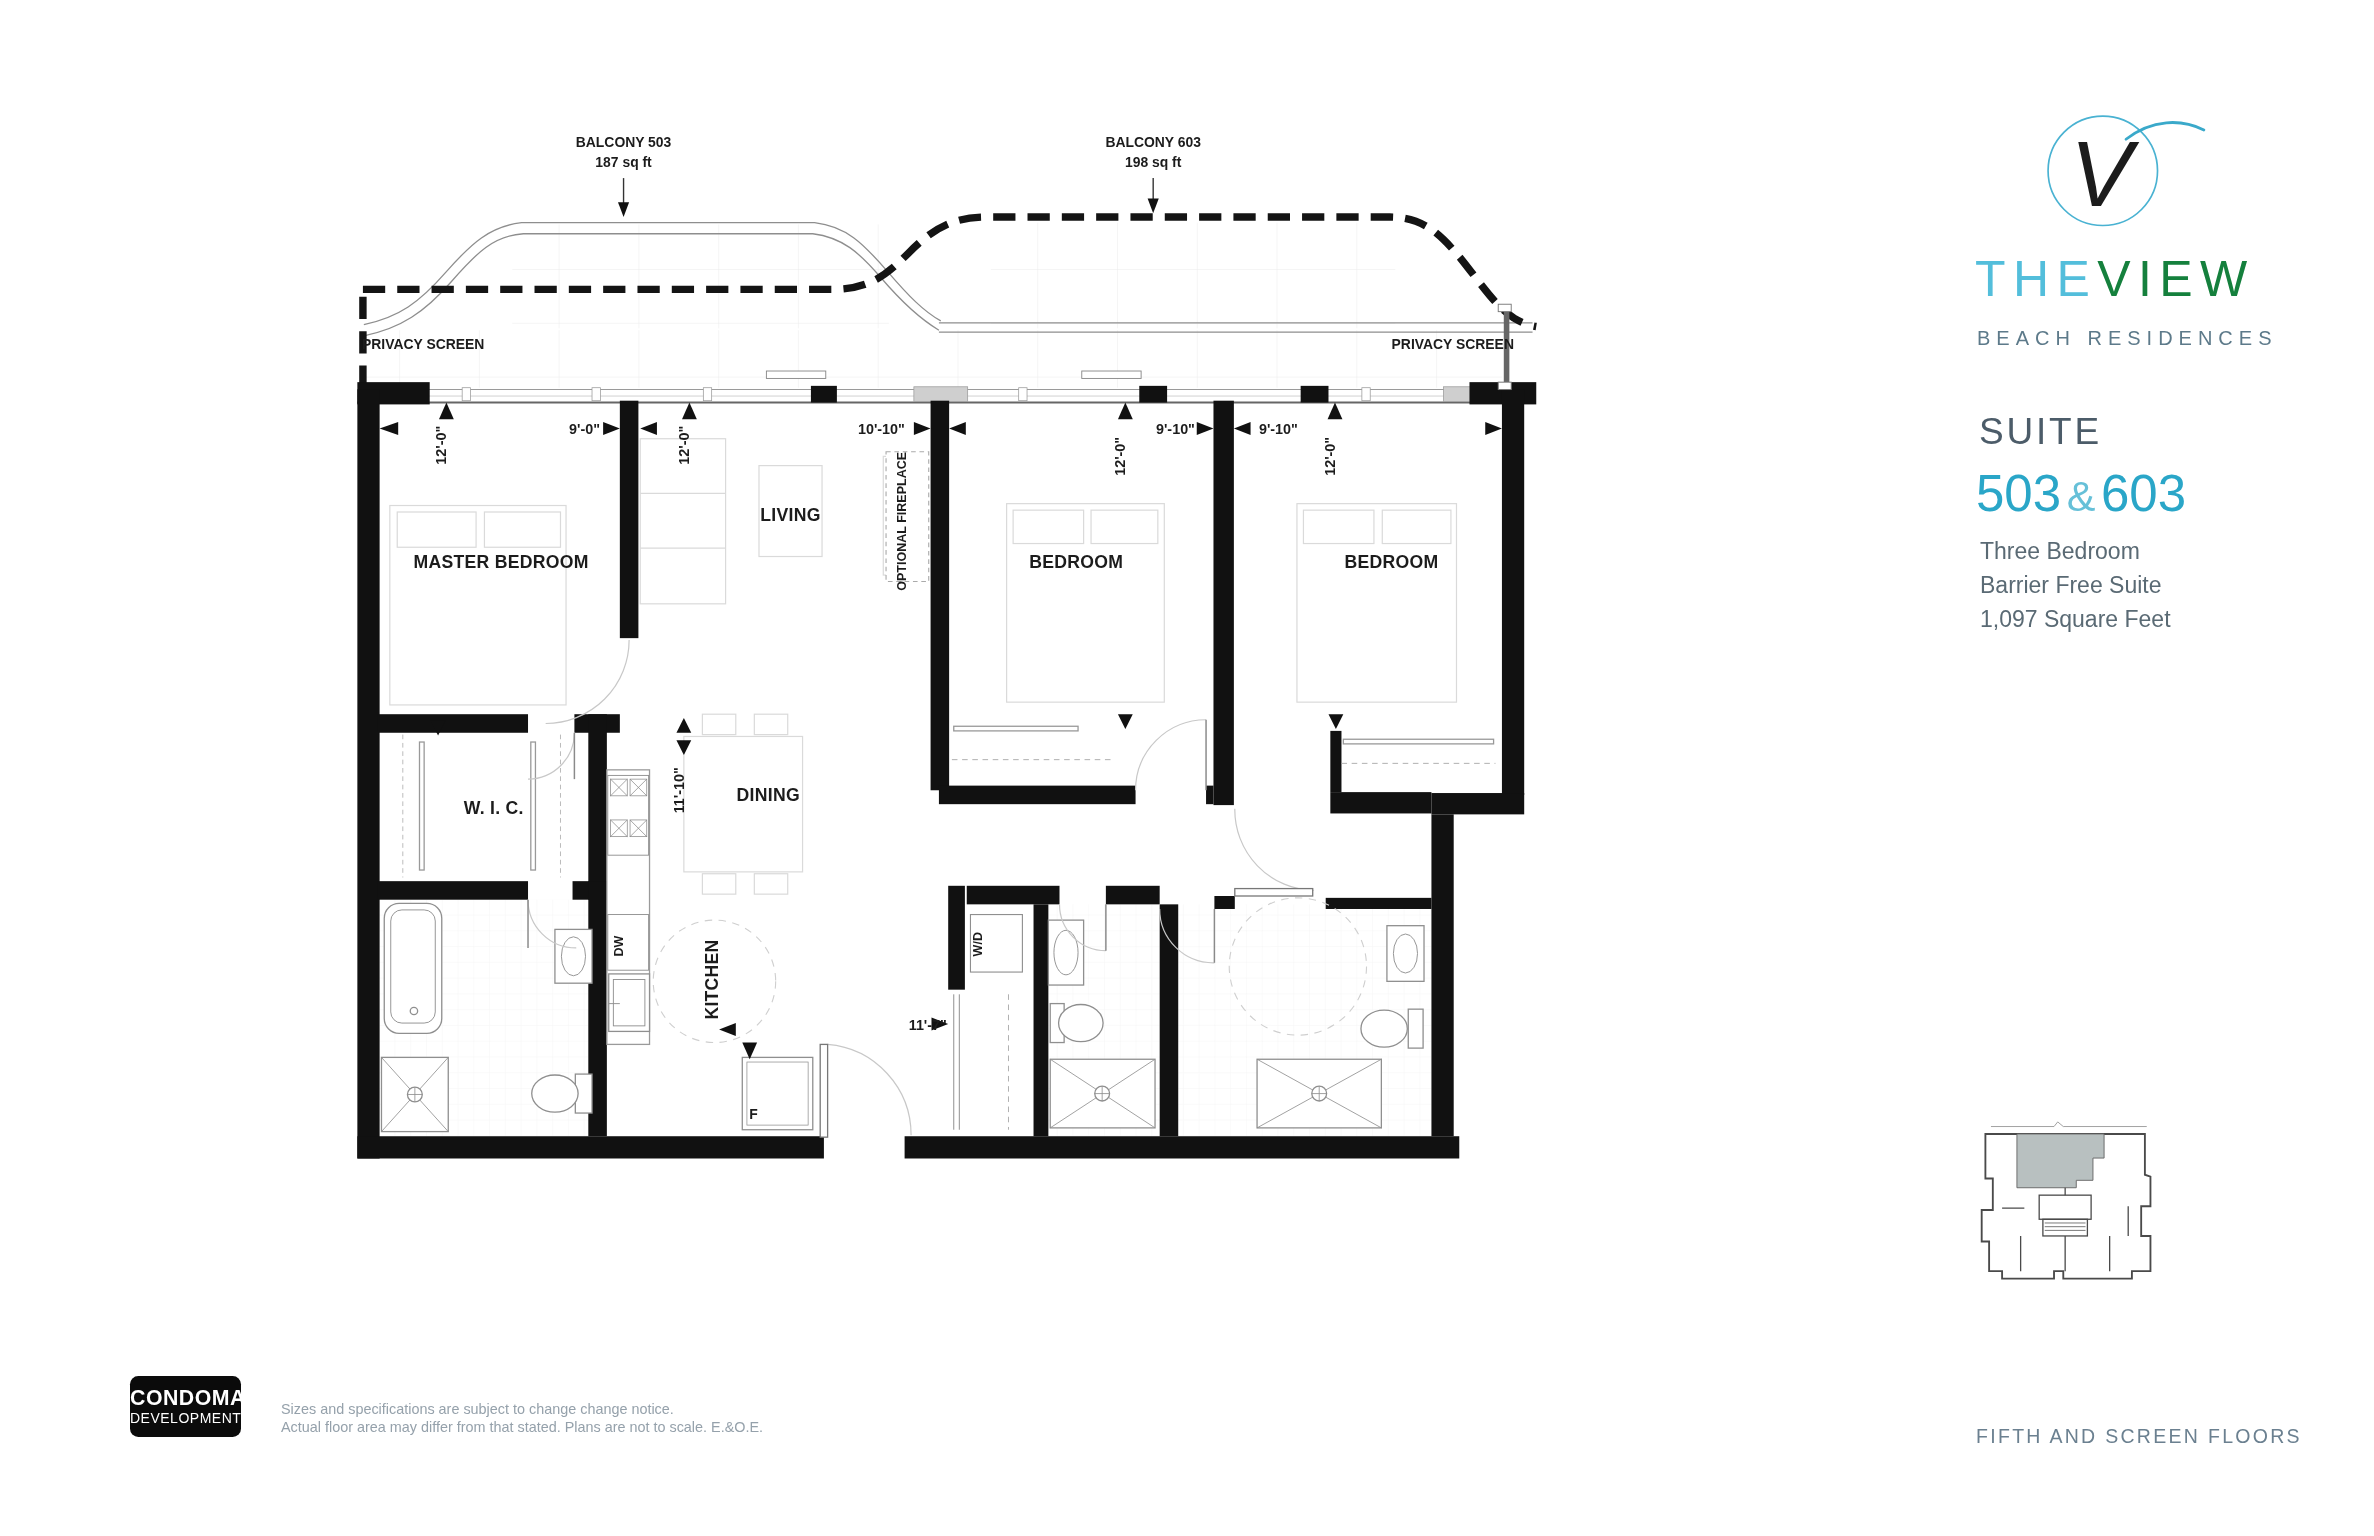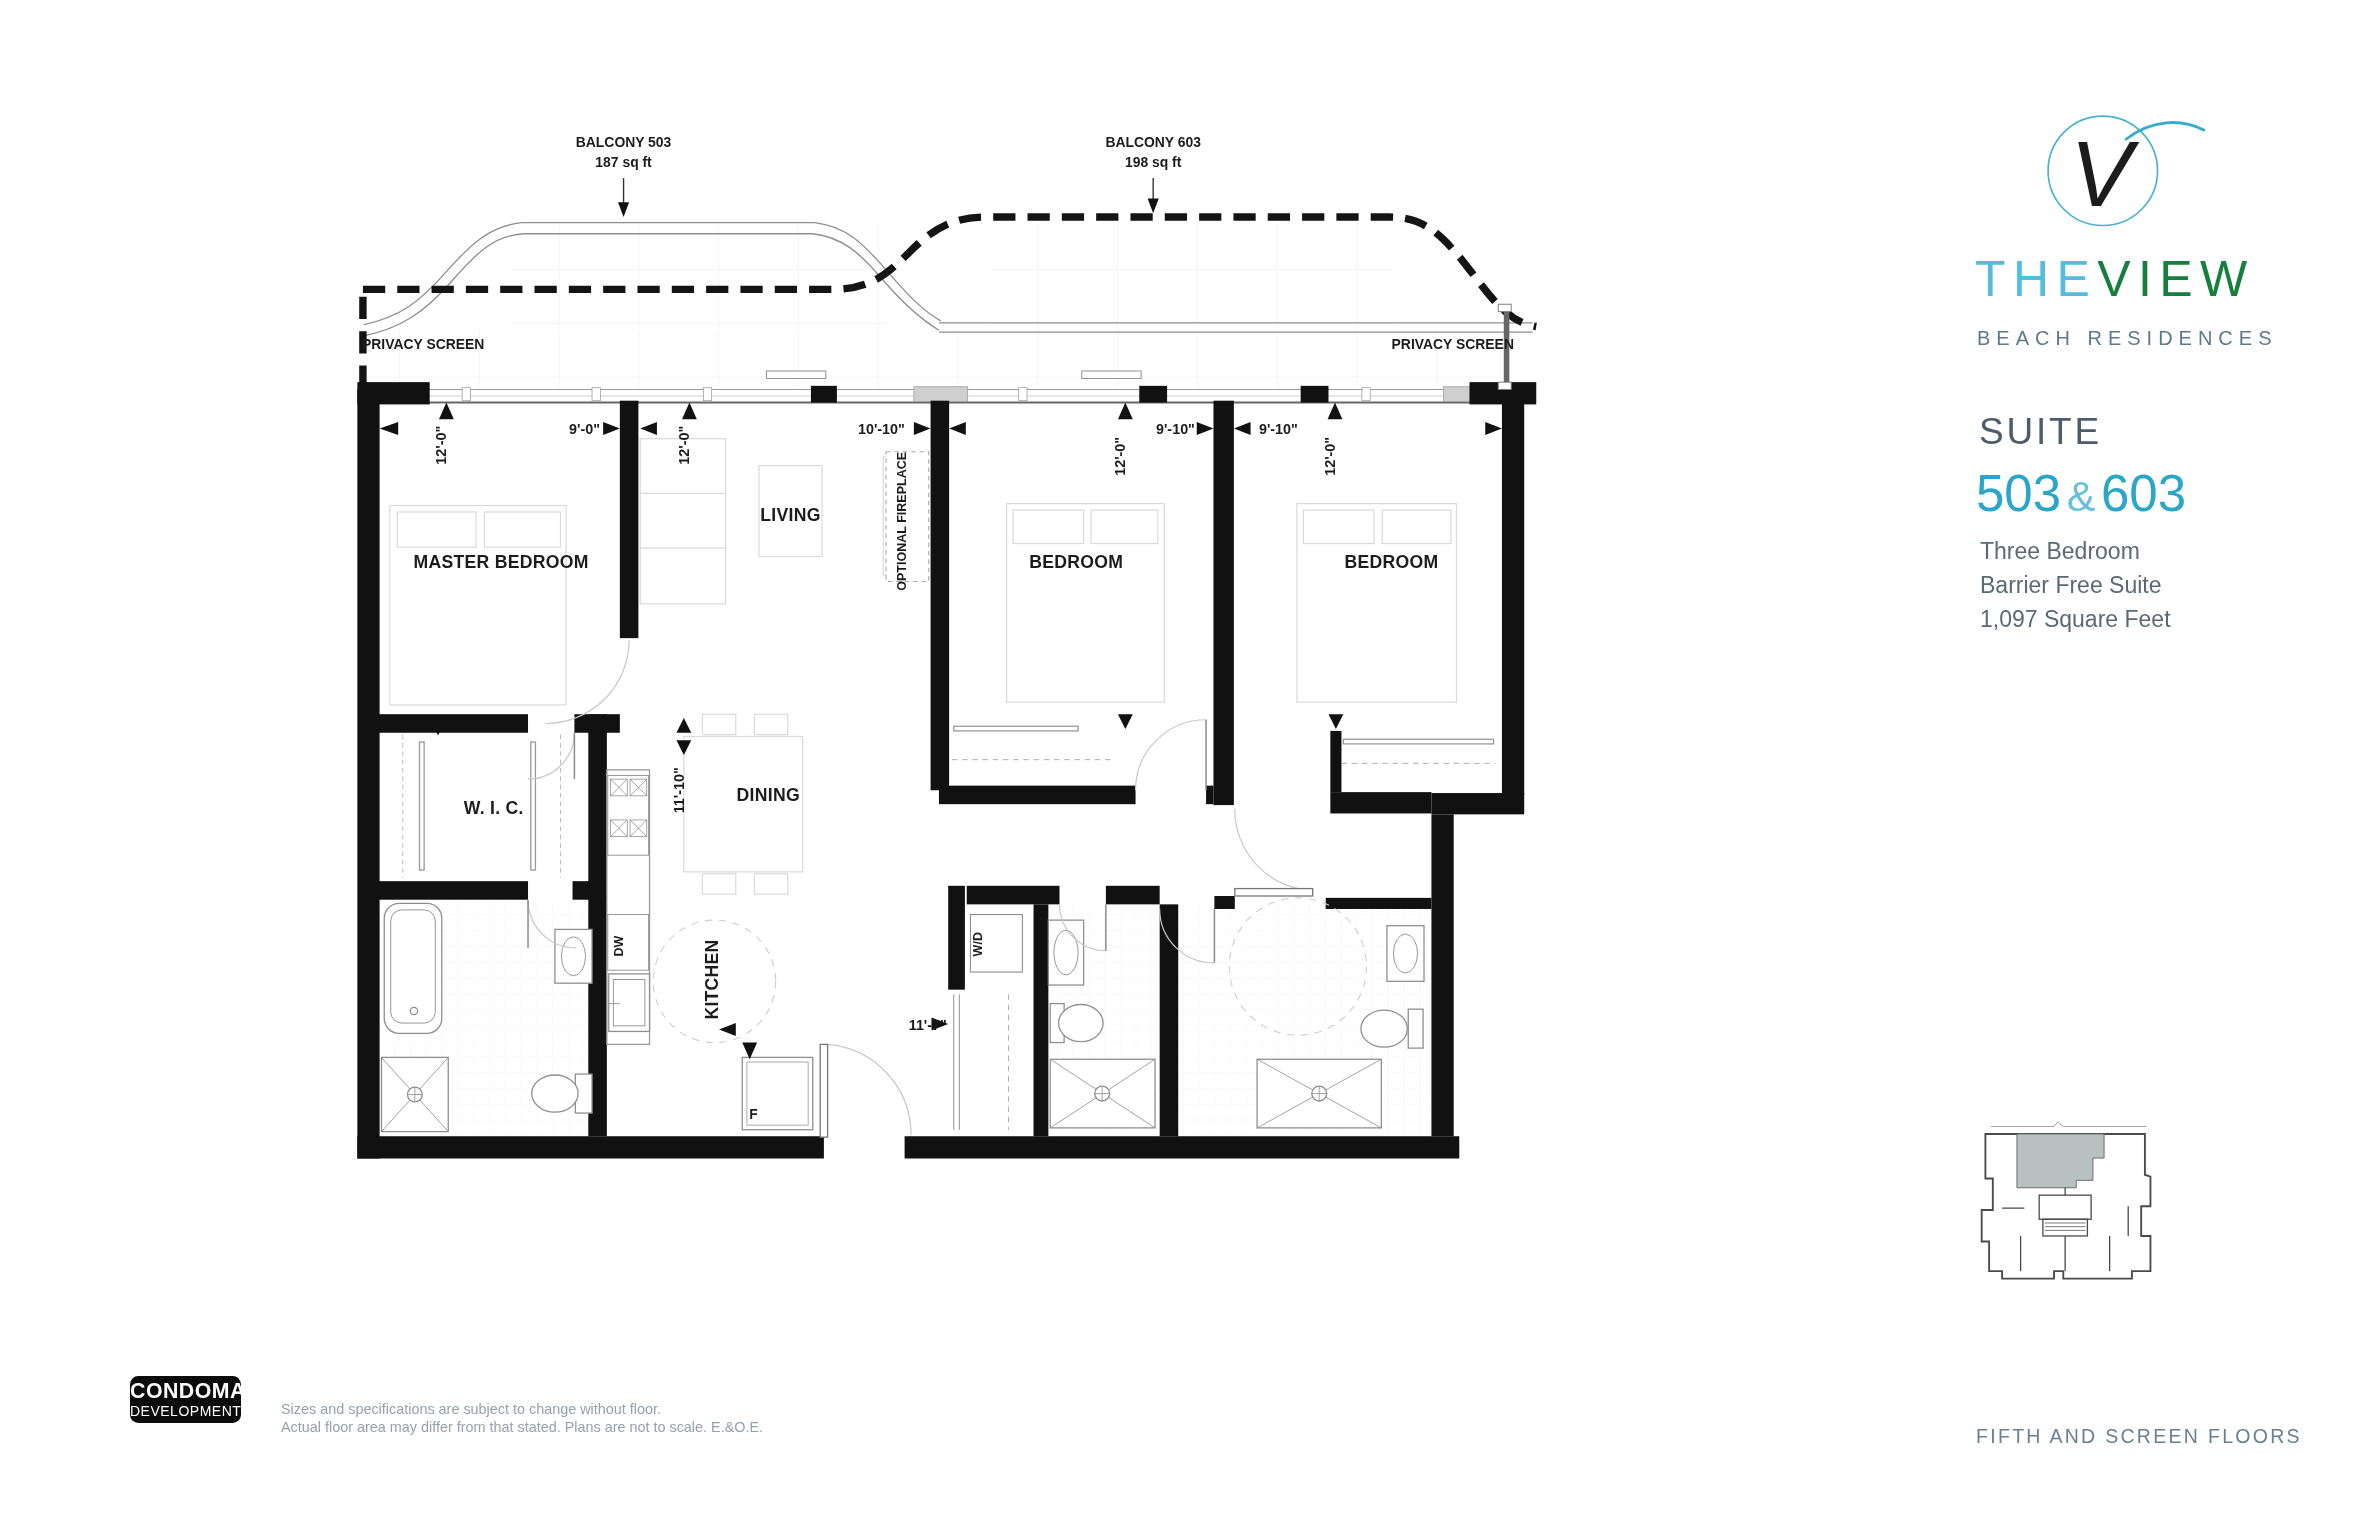--- a/index.html
+++ b/index.html
@@ -10,21 +10,21 @@
   .brandline{left:1931px;top:250px;font-size:50px;letter-spacing:7.4px;font-weight:400;white-space:nowrap;}
   .brand-the{color:#53bedb;margin-left:44px;}
   .brand-view{color:#15803d;}
   .tagline{left:1977px;top:327px;font-size:20px;letter-spacing:6px;color:#5d7a8a;white-space:nowrap;}
   .suite-heading{left:1979px;top:411px;font-size:37px;letter-spacing:2.8px;color:#4c5c69;}
   .suite-numbers{left:1976px;top:464px;font-size:51px;color:#2aa6c8;white-space:nowrap;}
   .suite-amp{color:#66c0d8;font-size:43px;padding:0 5.6px;}
   .features{left:1980px;top:534px;font-size:23px;line-height:34px;color:#5a6a74;}
   .floors-note{left:1976px;top:1425px;font-size:19.5px;letter-spacing:2.3px;color:#6b8090;white-space:nowrap;}
   
-  .dev-logo{left:130px;top:1376px;width:111px;height:47px;background:#0b0b0b;border-radius:8.3px;color:#fff;text-align:center;display:flex;flex-direction:column;justify-content:center;}
+  .dev-logo{left:130px;top:1376px;width:111px;height:61px;background:#0b0b0b;border-radius:8.3px;color:#fff;text-align:center;display:flex;flex-direction:column;justify-content:center;}
   .dev-name{font-size:21.3px;font-weight:bold;letter-spacing:0.5px;line-height:24px;}
   .dev-type{font-size:14px;font-weight:normal;letter-spacing:0.5px;line-height:17.6px;}
   .disclaimer{left:281px;top:1401px;font-size:14.4px;line-height:17.6px;color:#95a1ab;}
   
   text{font-family:"Liberation Sans",sans-serif;fill:#1c1c1c;}
   .lbl{font-size:19px;font-weight:bold;letter-spacing:.3px;}
   .lbl-s{font-size:15px;font-weight:bold;}
   .lbl-xs{font-size:13.5px;font-weight:bold;}
   .dim{font-size:15.5px;font-weight:bold;}
 </style>
@@ -364,16 +364,16 @@
     <path d="M108,88 V96"></path>
   </g>
 </svg>
 <div class="abs floors-note">FIFTH AND SCREEN FLOORS</div>
 
 <div class="abs dev-logo">
   <div class="dev-name">CONDOMAN</div>
   <div class="dev-type">DEVELOPMENTS</div>
 </div>
 <div class="abs disclaimer">
-  <div>Sizes and specifications are subject to change without floor.</div>
+  <div>Sizes and specifications are subject to change change notice.</div>
   <div>Actual floor area may differ from that stated. Plans are not to scale. E.&amp;O.E.</div>
 </div>
 
 
 </body></html>

